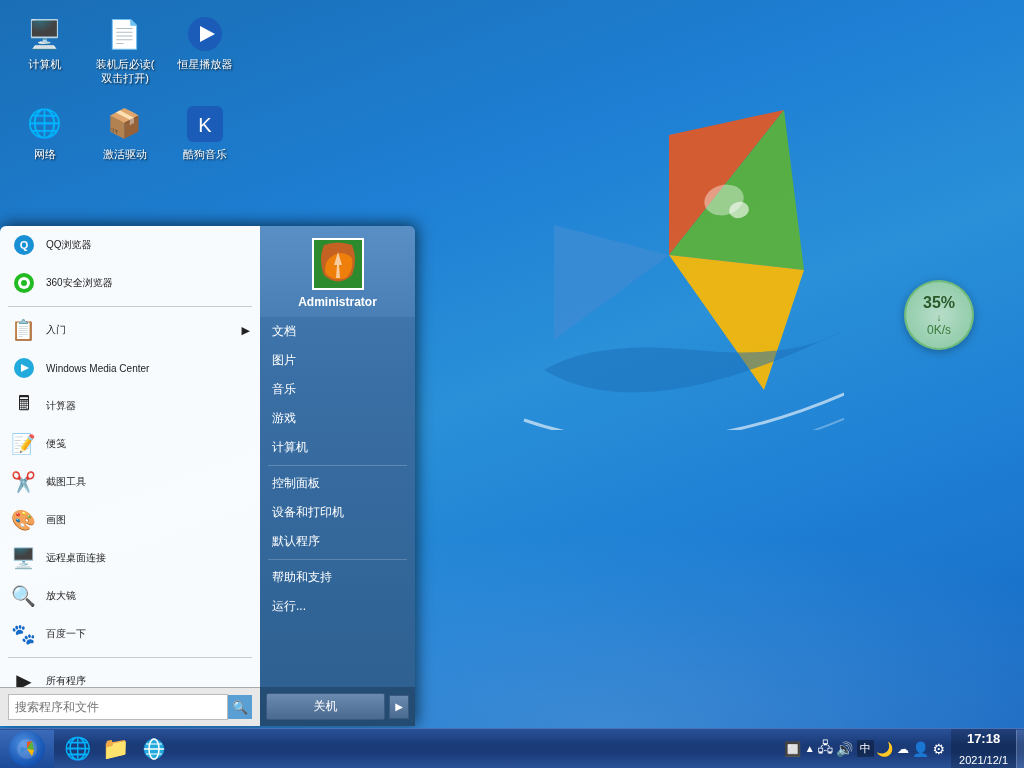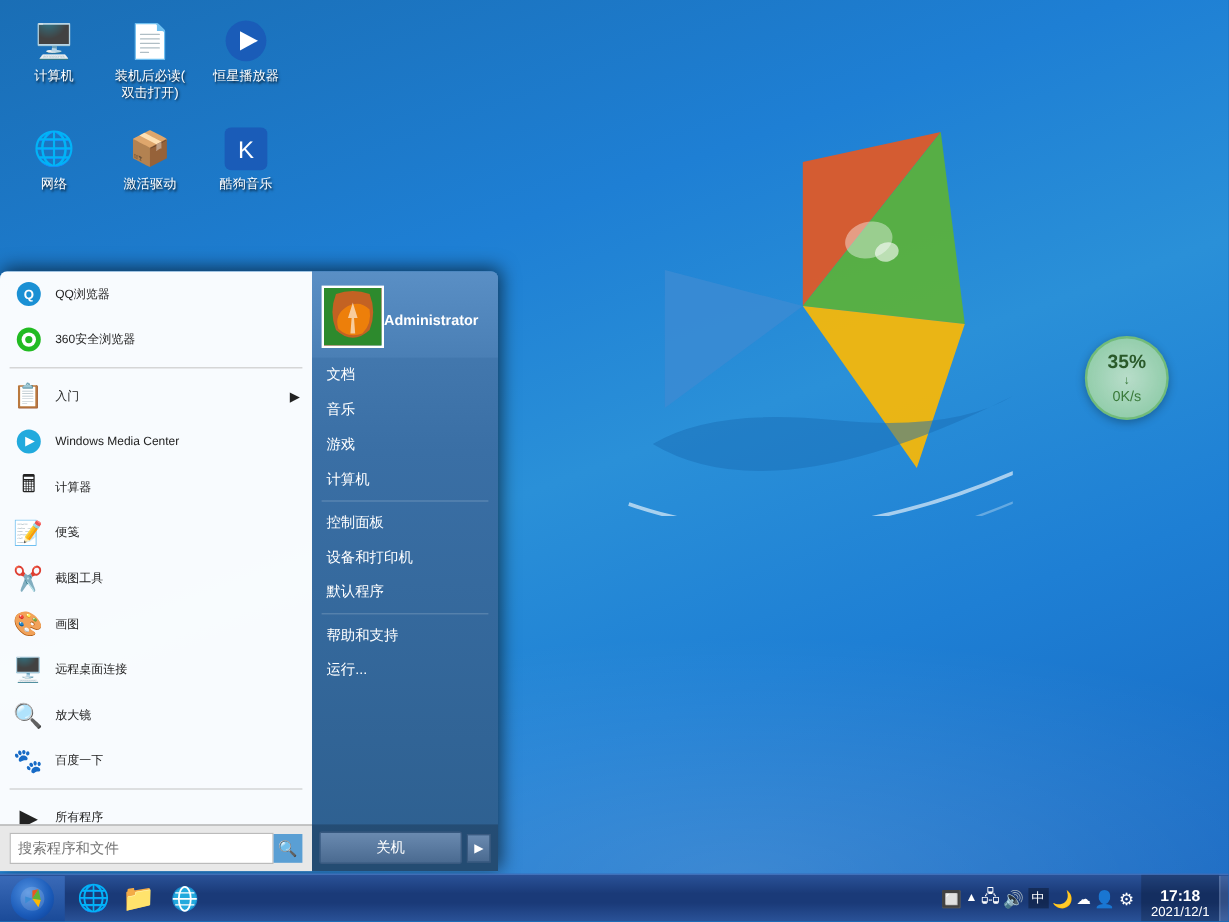--- a/index.html
+++ b/index.html
@@ -145,21 +145,21 @@
 
     
     .start-right {
       width: 155px;
       background: linear-gradient(to bottom, #4a7fb5 0%, #3a6fa5 30%, #2d5f8f 100%);
       display: flex;
       flex-direction: column;
     }
     .user-area {
       display: flex;
-      flex-direction: row;
+      flex-direction: column;
       align-items: center;
       padding: 12px 8px 8px;
       background: linear-gradient(to bottom, #5a8fc5, #4a7fb5);
     }
     .user-avatar {
       width: 52px;
       height: 52px;
       border: 2px solid white;
       overflow: hidden;
       display: flex;
@@ -283,21 +283,21 @@
       color: white;
       cursor: pointer;
     }
     .clock-area {
       background: rgba(0,0,0,0.2);
       padding: 2px 8px;
       height: 100%;
       display: flex;
       flex-direction: column;
       align-items: center;
-      justify-content: flex-end;
+      justify-content: space-between;
       cursor: pointer;
     }
     .clock-time {
       color: white;
       font-size: 13px;
       font-weight: bold;
     }
     .clock-date {
       color: white;
       font-size: 11px;
@@ -531,20 +531,21 @@
             <path d="M10,5 Q24,0 38,5 Q44,20 38,35 Q24,48 10,35 Q4,20 10,5Z" fill="#e85820" opacity="0.8"></path>
             <path d="M20,15 Q30,10 38,18 Q40,30 32,38 Q20,42 12,34 Q8,22 20,15Z" fill="#ff8c00" opacity="0.7"></path>
 
             <path d="M22,38 L26,38 L25,25 L28,25 L24,12 L20,25 L23,25 Z" fill="rgba(255,255,255,0.6)"></path>
           </svg>
         </div>
         <div class="user-name">Administrator</div>
       </div>
 
       <div class="right-menu-item">文档</div>
+      <div class="right-menu-item">图片</div>
       <div class="right-menu-item">音乐</div>
       <div class="right-menu-item">游戏</div>
       <div class="right-menu-item">计算机</div>
       <div class="right-divider"></div>
       <div class="right-menu-item">控制面板</div>
       <div class="right-menu-item">设备和打印机</div>
       <div class="right-menu-item">默认程序</div>
       <div class="right-divider"></div>
       <div class="right-menu-item">帮助和支持</div>
       <div class="right-menu-item">运行...</div>

